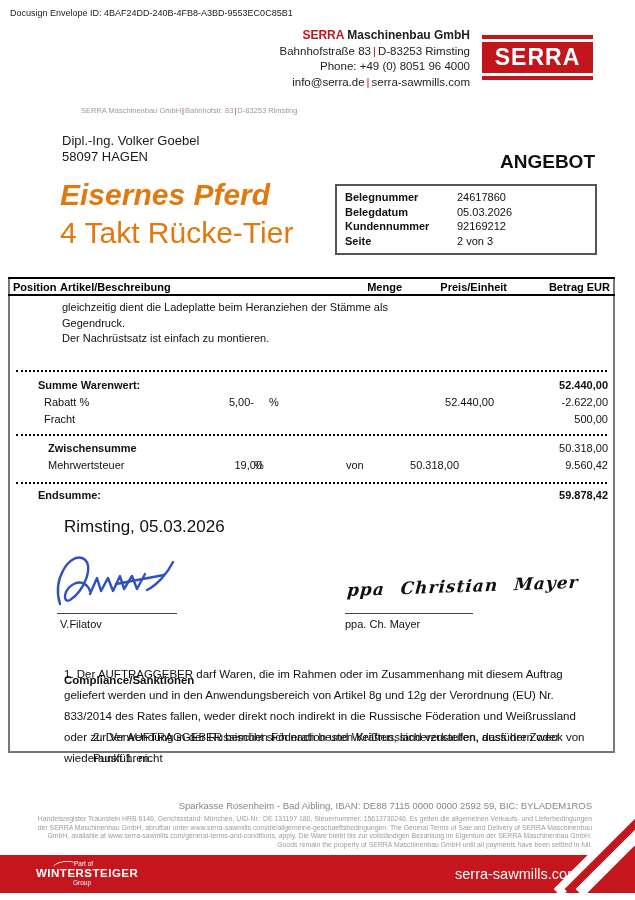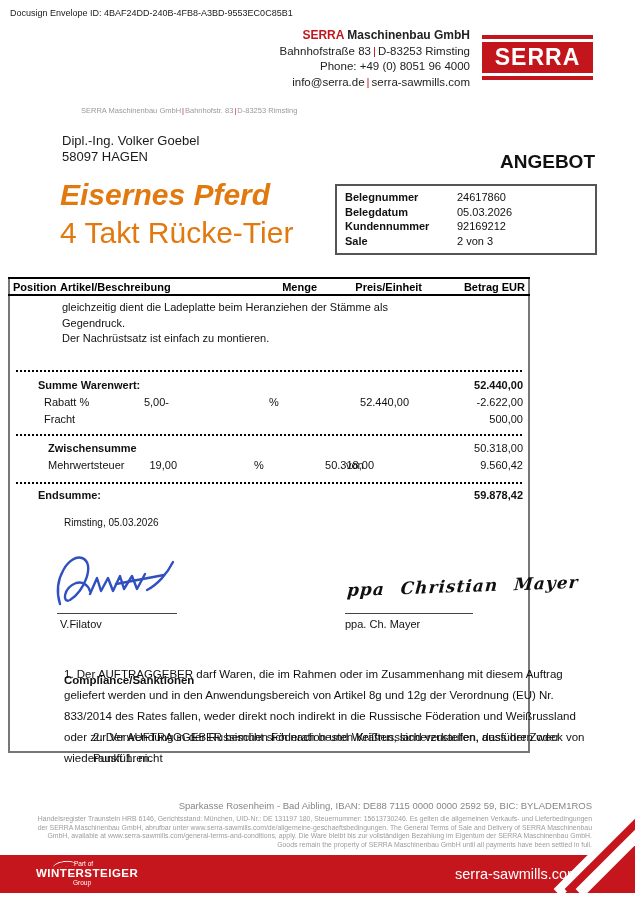--- a/index.html
+++ b/index.html
@@ -33,21 +33,21 @@
 
   .angebot { position:absolute; right:40px; top:151px; width:250px; text-align:right;
       font-weight:bold; font-size:19px; color:#111; }
 
   .info-box { position:absolute; left:335px; top:184px; width:262px; border:2px solid #555;
       padding:4px 8px 5px 8px; font-size:11px; line-height:14.5px; color:#111; background:#fff; }
   .info-box .row { display:flex; }
   .info-box .lab { font-weight:bold; width:112px; }
 
   
-  .frame { position:absolute; left:8px; top:277px; width:522px; height:476px; border:2px solid #777; background:#fff; }
+  .frame { position:absolute; left:8px; top:277px; width:607px; height:476px; border:2px solid #777; background:#fff; }
   .thead { position:absolute; left:-2px; right:-2px; top:-2px; height:19px; border-top:2px solid #000; border-bottom:2px solid #000;
       font-weight:bold; font-size:11px; color:#000; }
   .thead span { position:absolute; top:2px; white-space:nowrap; }
   .h-pos { left:5px; } .h-art { left:52px; }
   .h-menge { right:213px; } .h-preis { right:108px; } .h-betrag { right:5px; }
 
   .desc { position:absolute; left:52px; top:21px; font-size:11px; line-height:15.5px; color:#111; }
 
   .dotted { position:absolute; left:6px; right:6px; border-top:2px dotted #000; }
   .dot1 { top:91px; } .dot2 { top:155px; } .dot3 { top:203px; }
@@ -57,21 +57,21 @@
   .trow .amt { right:5px; }
   .bold { font-weight:bold; }
   .r1 { top:100px; } .r2 { top:117px; } .r3 { top:134px; }
   .r4 { top:163px; } .r5 { top:180px; } .r6 { top:210px; }
   .lab-a { left:28px; } .lab-b { left:34px; } .lab-c { left:38px; }
   .r2 .qty { right:359px; } .r5 .qty { right:351px; }
   .r2 .pct { left:259px; } .r5 .pct { left:244px; }
   .r5 .von { left:336px; }
   .r2 .base { right:119px; } .r5 .base { right:154px; }
 
-  .place-date { position:absolute; left:54px; top:238px; font-size:10px; color:#111; }
+  .place-date { position:absolute; left:54px; top:238px; font-size:17px; color:#111; }
 
   .sig-left-svg { position:absolute; left:40px; top:269px; }
   .sig-line { position:absolute; border-bottom:1.5px solid #444; }
   .sl-left { left:47px; width:120px; top:334px; }
   .sl-right { left:335px; width:128px; top:334px; }
   .sig-name { position:absolute; top:339px; font-size:11px; color:#111; }
   .sn-left { left:50px; } .sn-right { left:335px; }
   .sig-script { position:absolute; left:337px; top:297px; font-family:"DejaVu Serif", serif;
       font-style:italic; font-weight:bold; font-size:17px; color:#101010; letter-spacing:1px;
       word-spacing:9px; transform:rotate(-2deg) skewX(-6deg); white-space:nowrap; }
@@ -141,21 +141,21 @@
       </div>
     <div class="row">
         <span class="lab">Belegdatum</span>
         <span>05.03.2026</span>
       </div>
     <div class="row">
         <span class="lab">Kundennummer</span>
         <span>92169212</span>
       </div>
     <div class="row">
-        <span class="lab">Sale</span>
+        <span class="lab">Seite</span>
         <span>2 von 3</span>
       </div>
   </div>
 
   <div class="frame">
 
     <div class="thead">
       <span class="h-pos">Position</span>
       <span class="h-art">Artikel/Beschreibung</span>
       <span class="h-menge">Menge</span>

